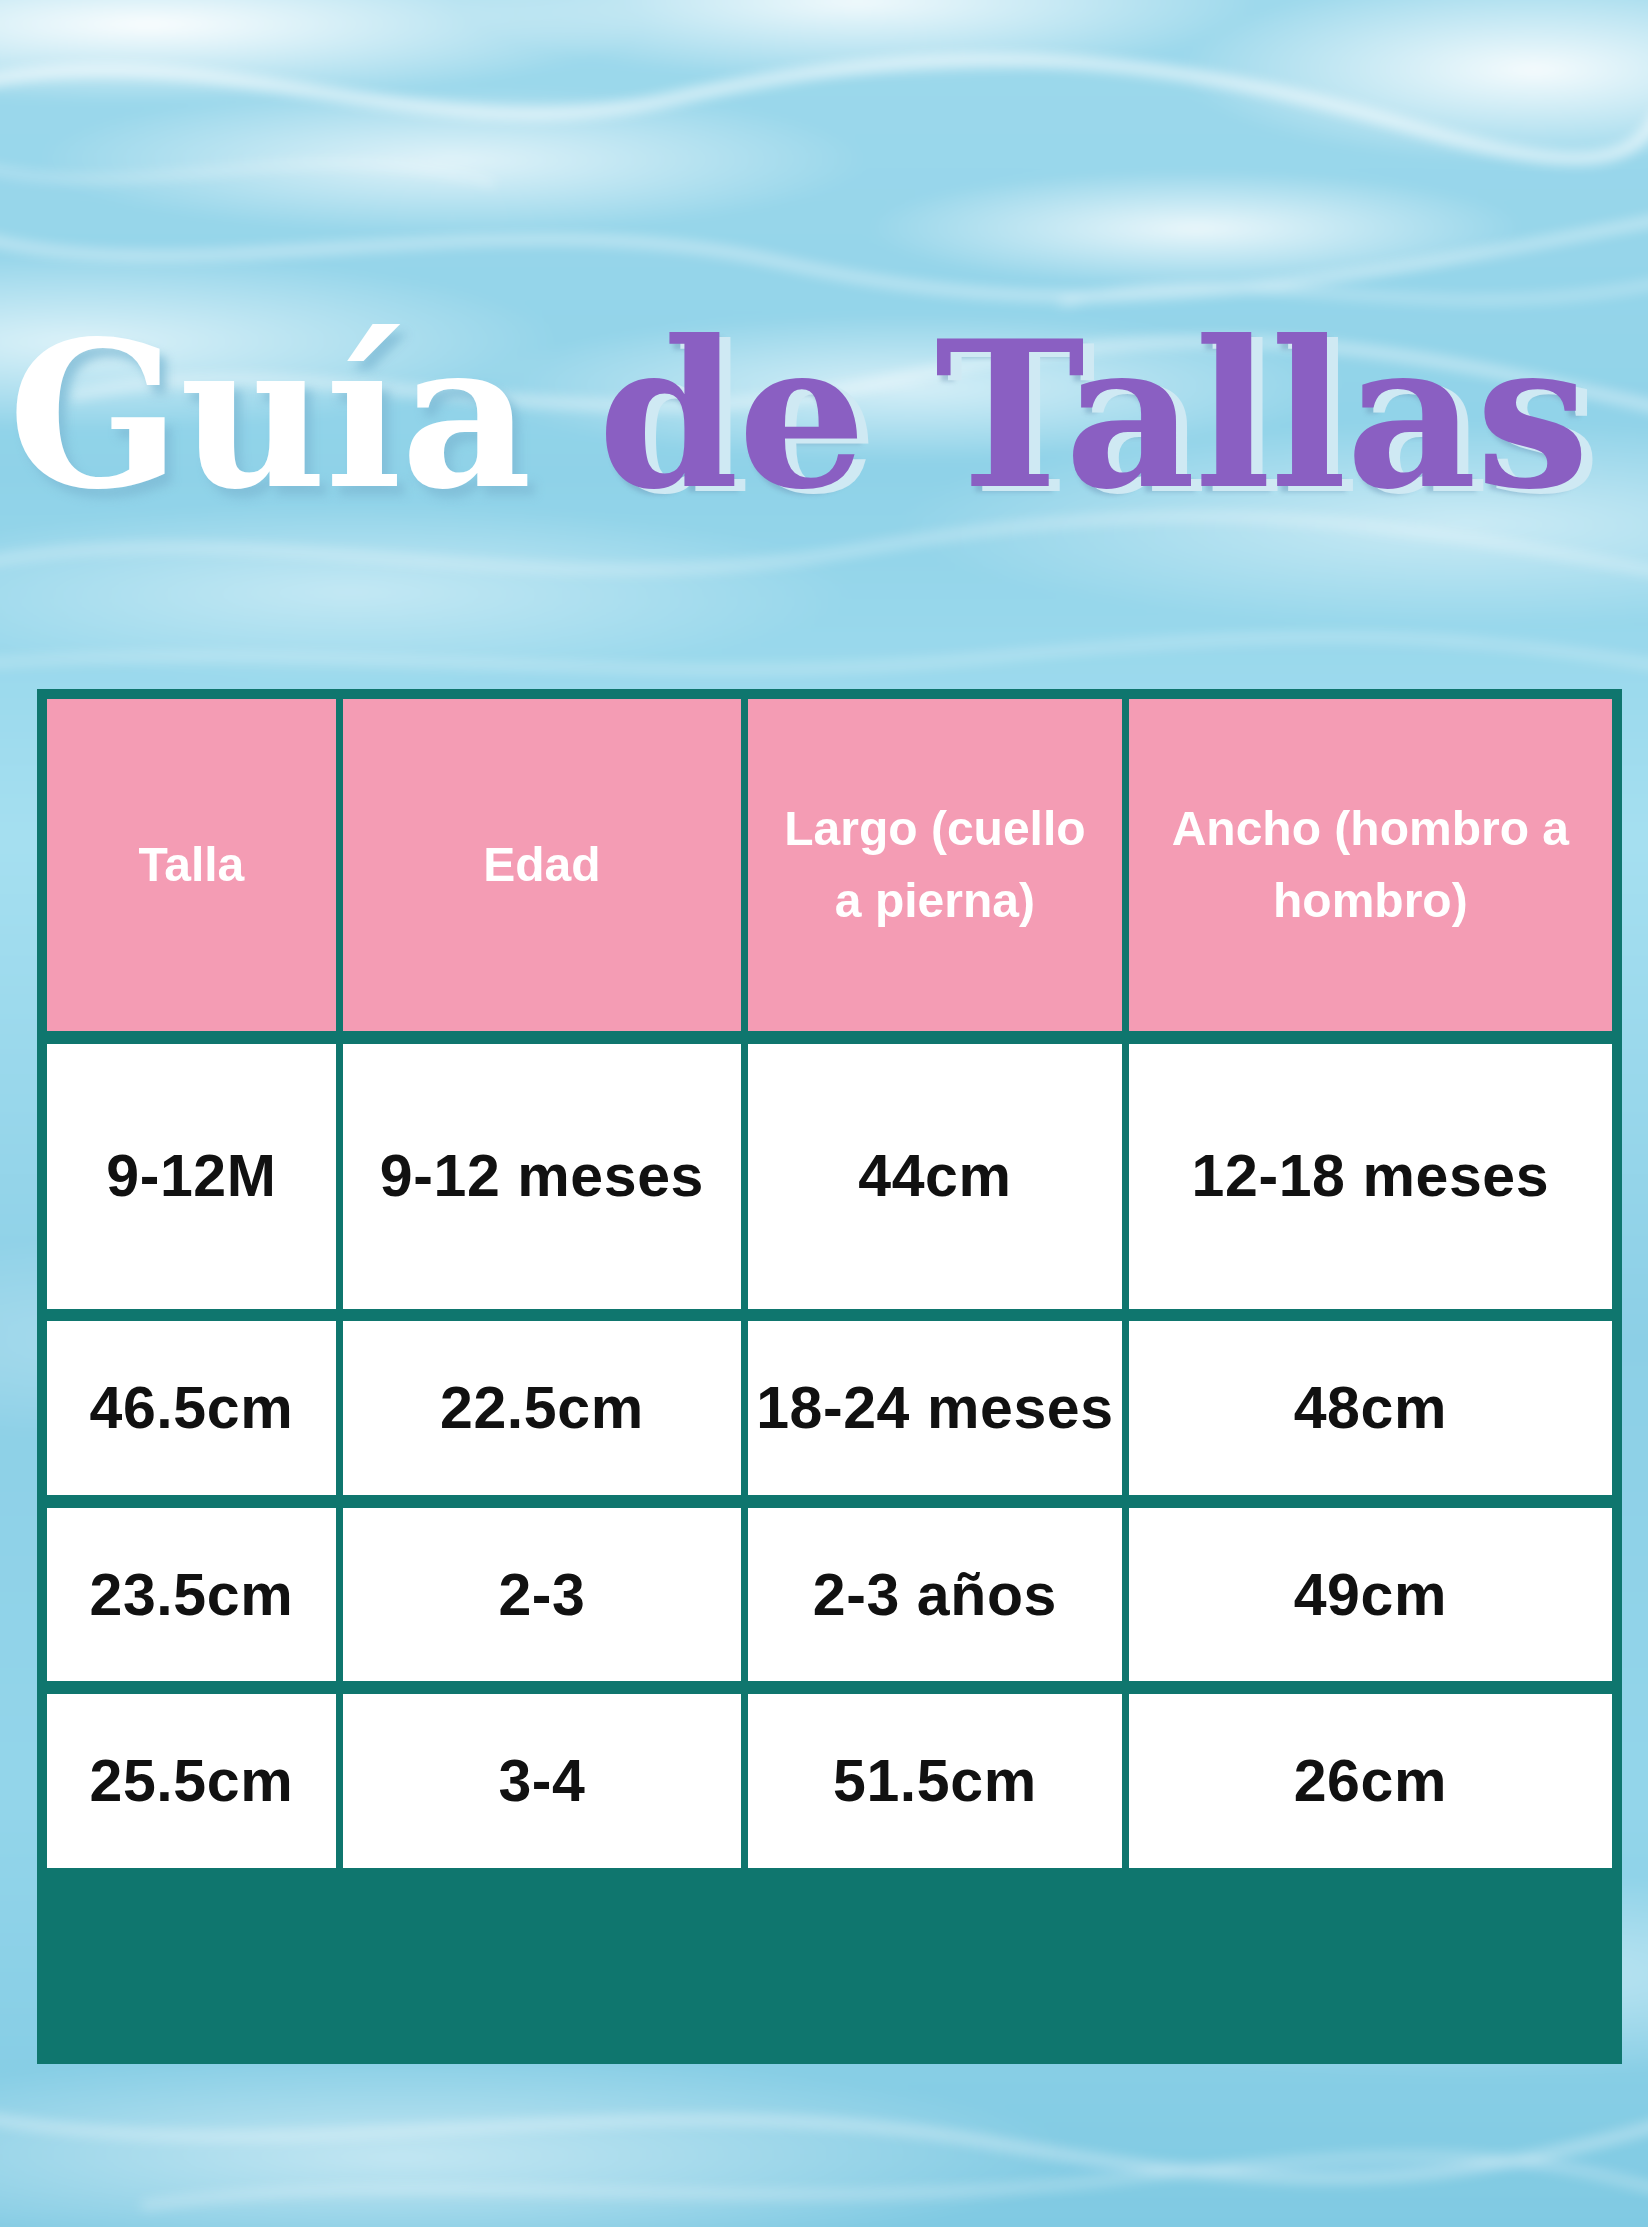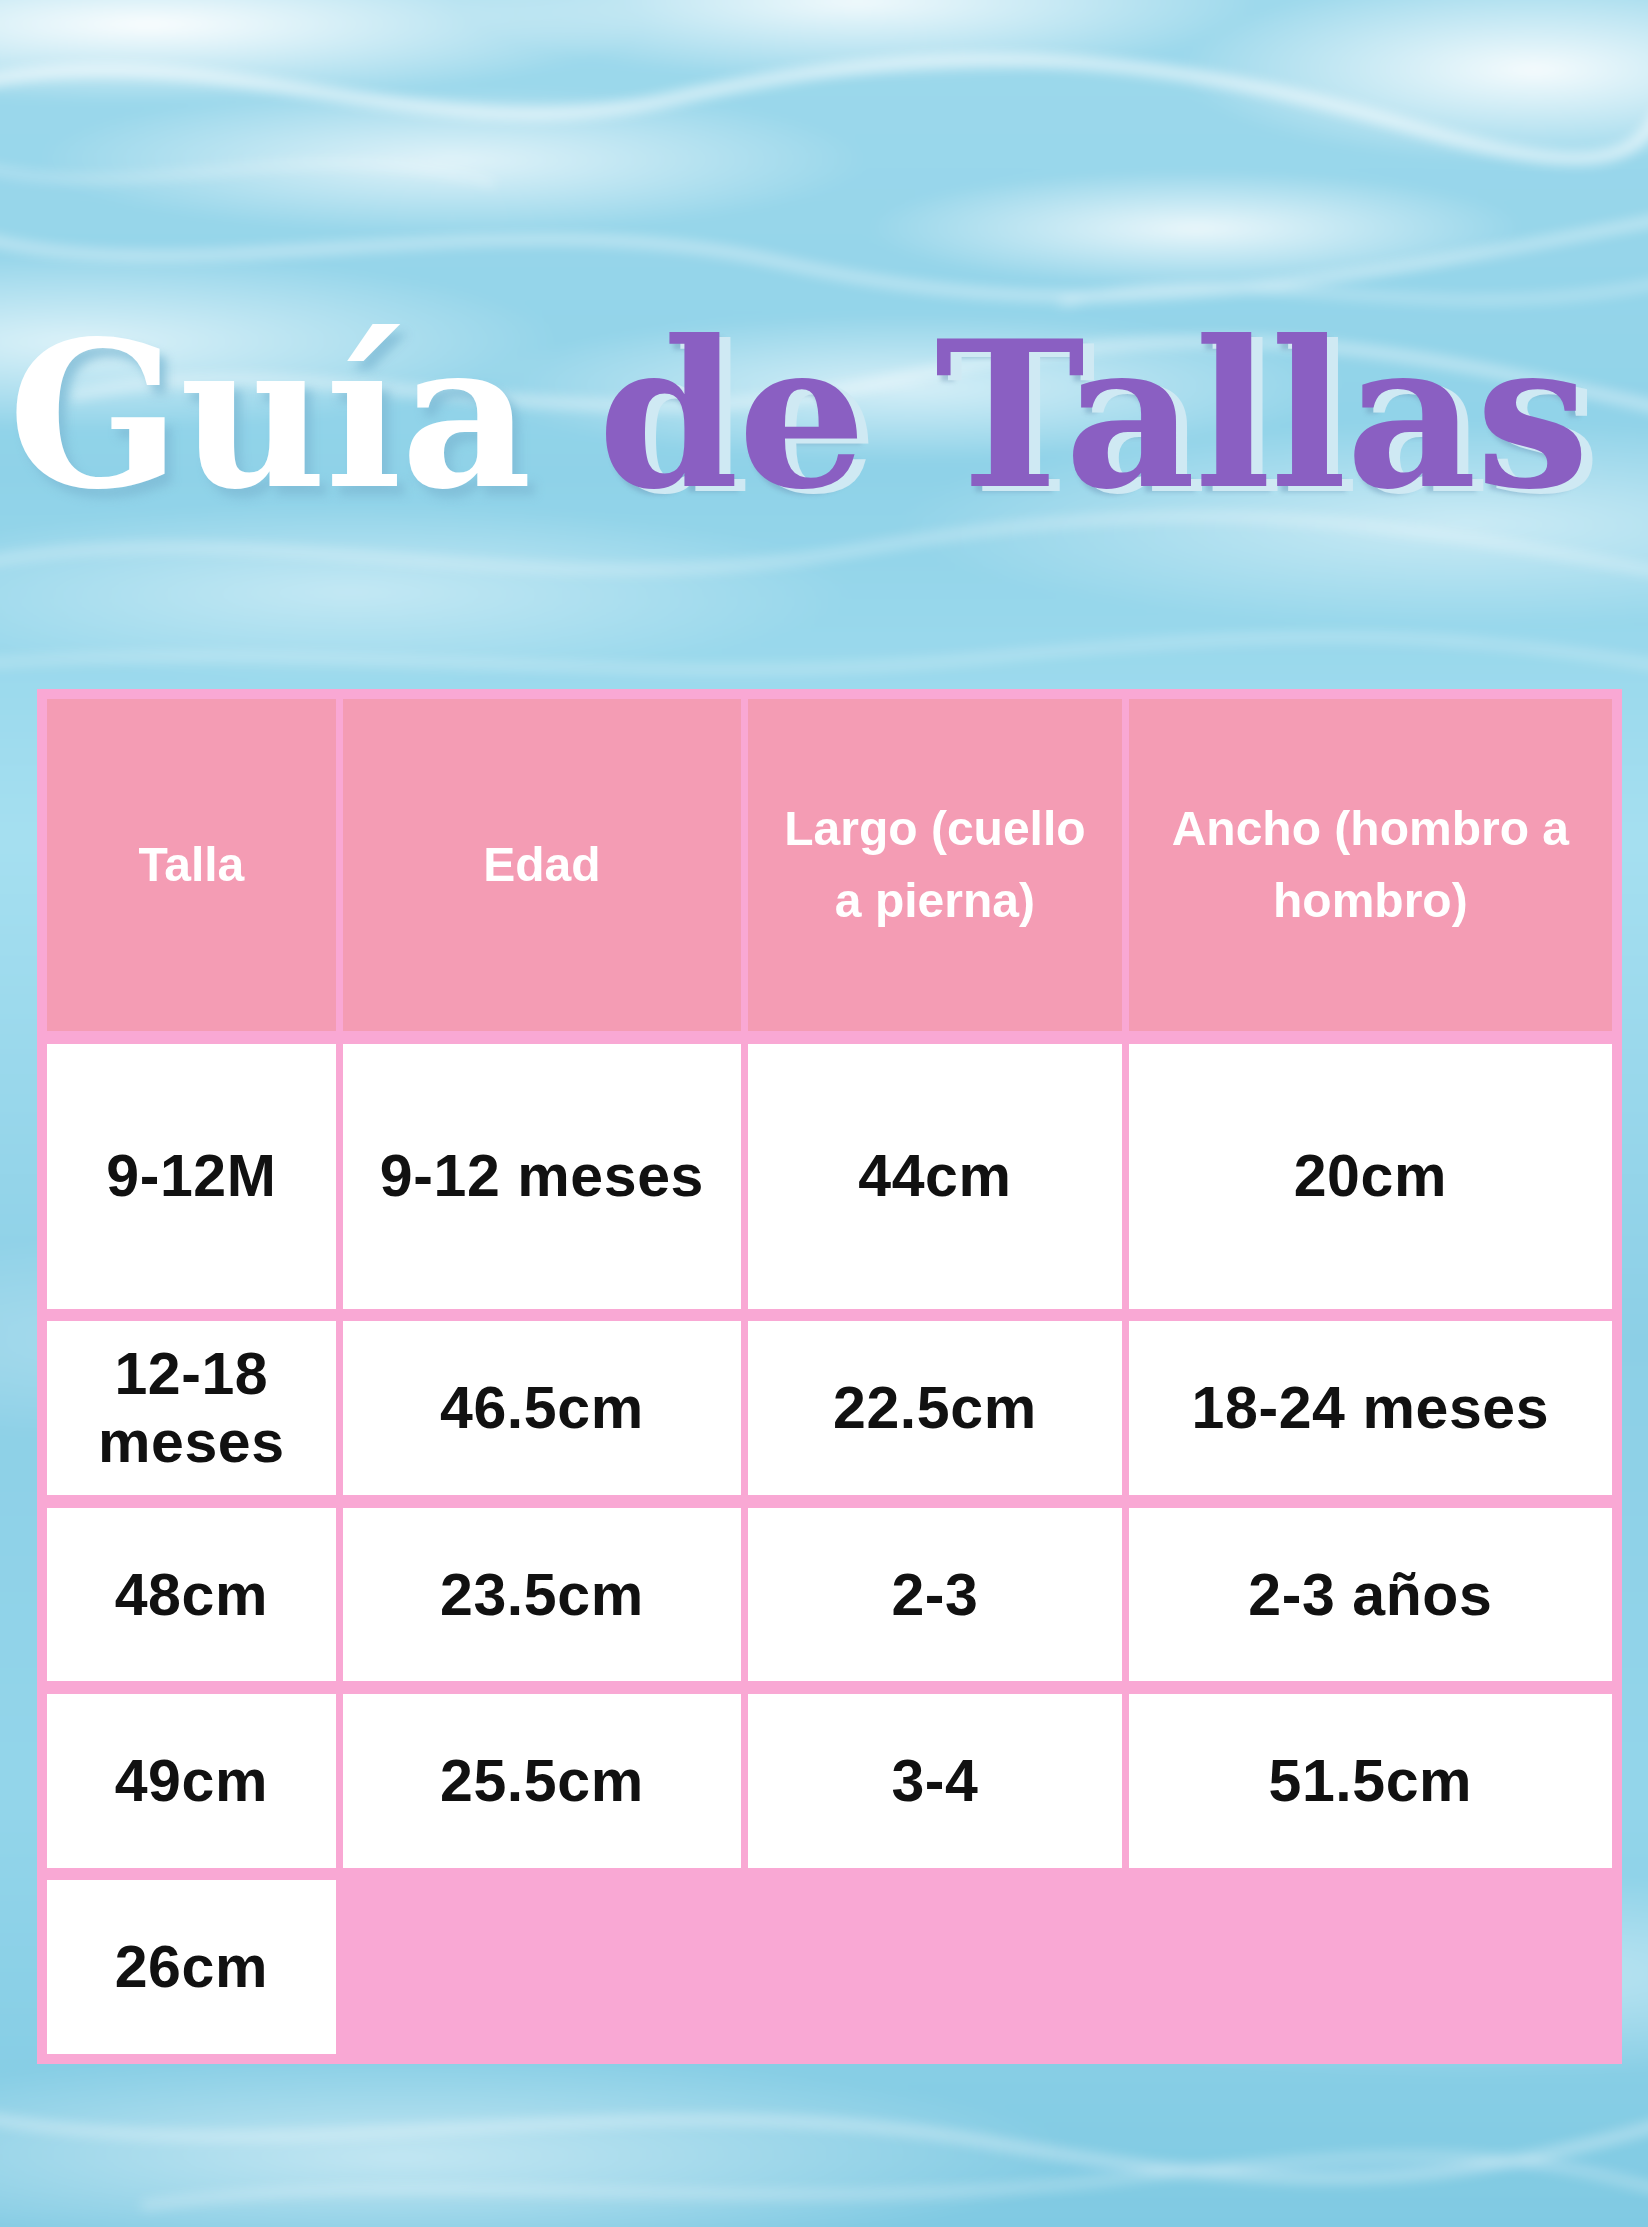--- a/index.html
+++ b/index.html
@@ -57,21 +57,21 @@
     margin-left:0.33em;
     text-shadow:0.055em 0.025em 0 #cfe9f3, 0.02em 0.03em 0.02em rgba(110,150,185,.45);
   }
 
   
   .size-table{
     position:absolute;
     left:37px;top:689px;
     width:1585px;height:1375px;
     box-sizing:border-box;
-    background:#f9a8d4;
+    background:#0f766e;
     padding:10px;
     display:grid;
     grid-template-columns:18.7fr 25.8fr 24.2fr 31.3fr;
     grid-template-rows:332px 265px 1fr 1fr 1fr 1fr;
     column-gap:7px;
     row-gap:12.7px;
   }
   .cell{
     display:flex;align-items:center;justify-content:center;
     text-align:center;
@@ -123,21 +123,20 @@
   <div class="size-table">
 
     <div class="cell head">Talla</div>
     <div class="cell head">Edad</div>
     <div class="cell head">Largo (cuello a pierna)</div>
     <div class="cell head">Ancho (hombro a hombro)</div>
 
     <div class="cell data">9-12M</div>
     <div class="cell data">9-12 meses</div>
     <div class="cell data">44cm</div>
-    <div class="cell data">20cm</div>
 
     <div class="cell data">12-18 meses</div>
     <div class="cell data">46.5cm</div>
     <div class="cell data">22.5cm</div>
 
     <div class="cell data">18-24 meses</div>
     <div class="cell data">48cm</div>
     <div class="cell data">23.5cm</div>
 
     <div class="cell data">2-3</div>

